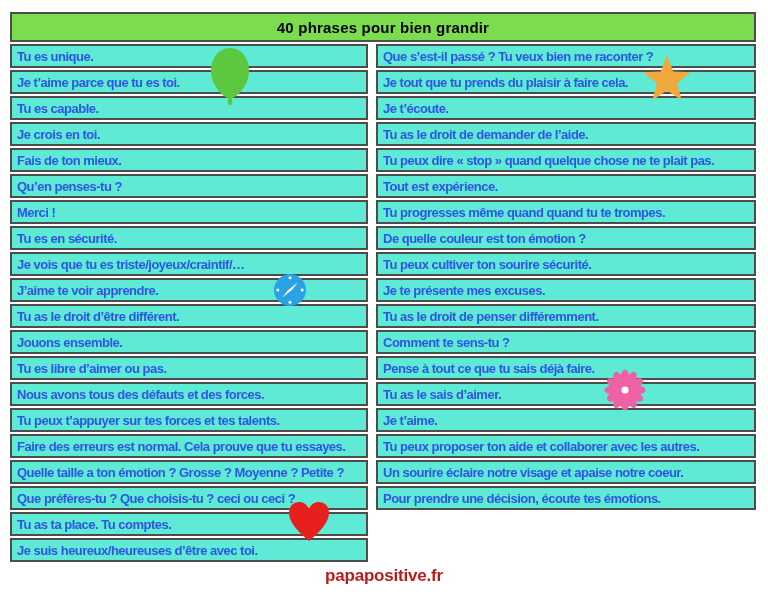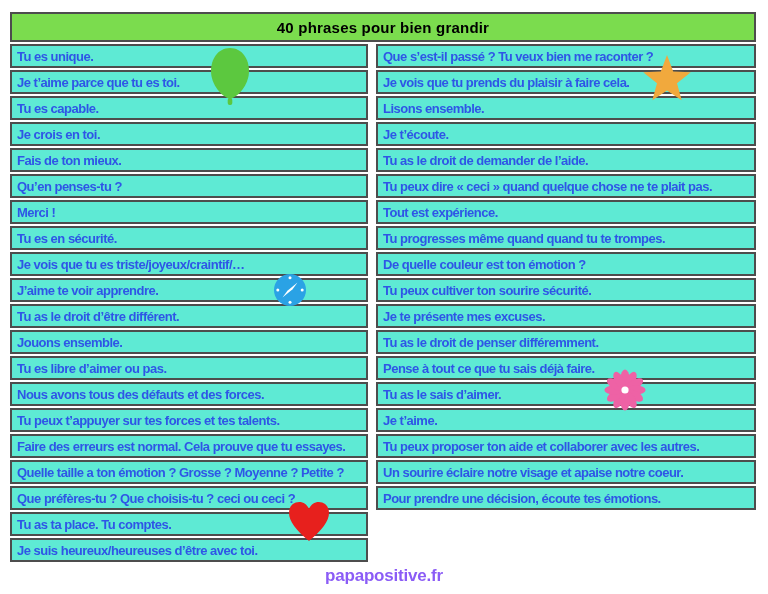--- a/index.html
+++ b/index.html
@@ -26,21 +26,21 @@
     box-sizing:border-box; border:2px solid var(--border, #4d4d4d);
     background:#5eead4; display:flex; align-items:center;
     padding:0 3px 0 5px;
     font-weight:bold; font-size:13px; letter-spacing:-0.5px;
     color:var(--phrase_text, #2f55e6);
     white-space:nowrap; overflow:hidden;text-align:right;
   }
 
   .footer {
     position:absolute; left:0; top:566px; width:768px; text-align:center;
-    font-weight:bold; font-size:17px; color:#8b5cf6; letter-spacing:-0.2px;
+    font-weight:bold; font-size:17px; color:#b91c1c; letter-spacing:-0.2px;
   }
 
   .deco { position:absolute; pointer-events:none; }
   .icon-balloon { left:209px; top:46px; color:var(--balloon, #5cc83f); }
   .icon-star    { left:642px; top:53px; color:var(--star, #f1a93d); }
   .icon-compass { left:273px; top:273px; color:var(--compass, #2aa2e5); }
   .icon-flower  { left:603px; top:368px; color:var(--flower, #ee62a5); }
   .icon-heart   { left:286px; top:499px; color:var(--heart, #e7201d); }
 </style>
 </head>
@@ -67,31 +67,31 @@
       <div class="cell">Jouons ensemble.</div>
       <div class="cell">Tu es libre d’aimer ou pas.</div>
       <div class="cell">Nous avons tous des défauts et des forces.</div>
       <div class="cell">Tu peux t’appuyer sur tes forces et tes talents.</div>
       <div class="cell">Faire des erreurs est normal. Cela prouve que tu essayes.</div>
       <div class="cell">Quelle taille a ton émotion ? Grosse ? Moyenne ? Petite ?</div>
       <div class="cell">Que préfères-tu ? Que choisis-tu ? ceci ou ceci ?</div>
       <div class="cell">Tu as ta place. Tu comptes.</div>
       <div class="cell">Je suis heureux/heureuses d’être avec toi.</div>
       <div class="cell">Que s’est-il passé ? Tu veux bien me raconter ?</div>
-      <div class="cell">Je vois que tu prends du plaisir à faire cela.</div>
-      <div class="cell">Lisons ensemble.</div>
+      <div class="cell">Je tout que tu prends du plaisir à faire cela.</div>
       <div class="cell">Je t’écoute.</div>
       <div class="cell">Tu as le droit de demander de l’aide.</div>
-      <div class="cell">Tu peux dire « ceci » quand quelque chose ne te plait pas.</div>
+      <div class="cell">Tu peux dire « stop » quand quelque chose ne te plait pas.</div>
       <div class="cell">Tout est expérience.</div>
       <div class="cell">Tu progresses même quand quand tu te trompes.</div>
       <div class="cell">De quelle couleur est ton émotion ?</div>
       <div class="cell">Tu peux cultiver ton sourire sécurité.</div>
       <div class="cell">Je te présente mes excuses.</div>
       <div class="cell">Tu as le droit de penser différemment.</div>
+      <div class="cell">Comment te sens-tu ?</div>
       <div class="cell">Pense à tout ce que tu sais déjà faire.</div>
       <div class="cell">Tu as le sais d’aimer.</div>
       <div class="cell">Je t’aime.</div>
       <div class="cell">Tu peux proposer ton aide et collaborer avec les autres.</div>
       <div class="cell">Un sourire éclaire notre visage et apaise notre coeur.</div>
       <div class="cell">Pour prendre une décision, écoute tes émotions.</div>
     </div>
 
   <svg class="deco icon-balloon" width="42" height="62" viewBox="0 0 42 62" aria-hidden="true">
     <path fill="currentColor" d="M21,2 C33,2 40,13 40,25 C40,39 29,51 21,53 C13,51 2,39 2,25 C2,13 9,2 21,2 Z"></path>

